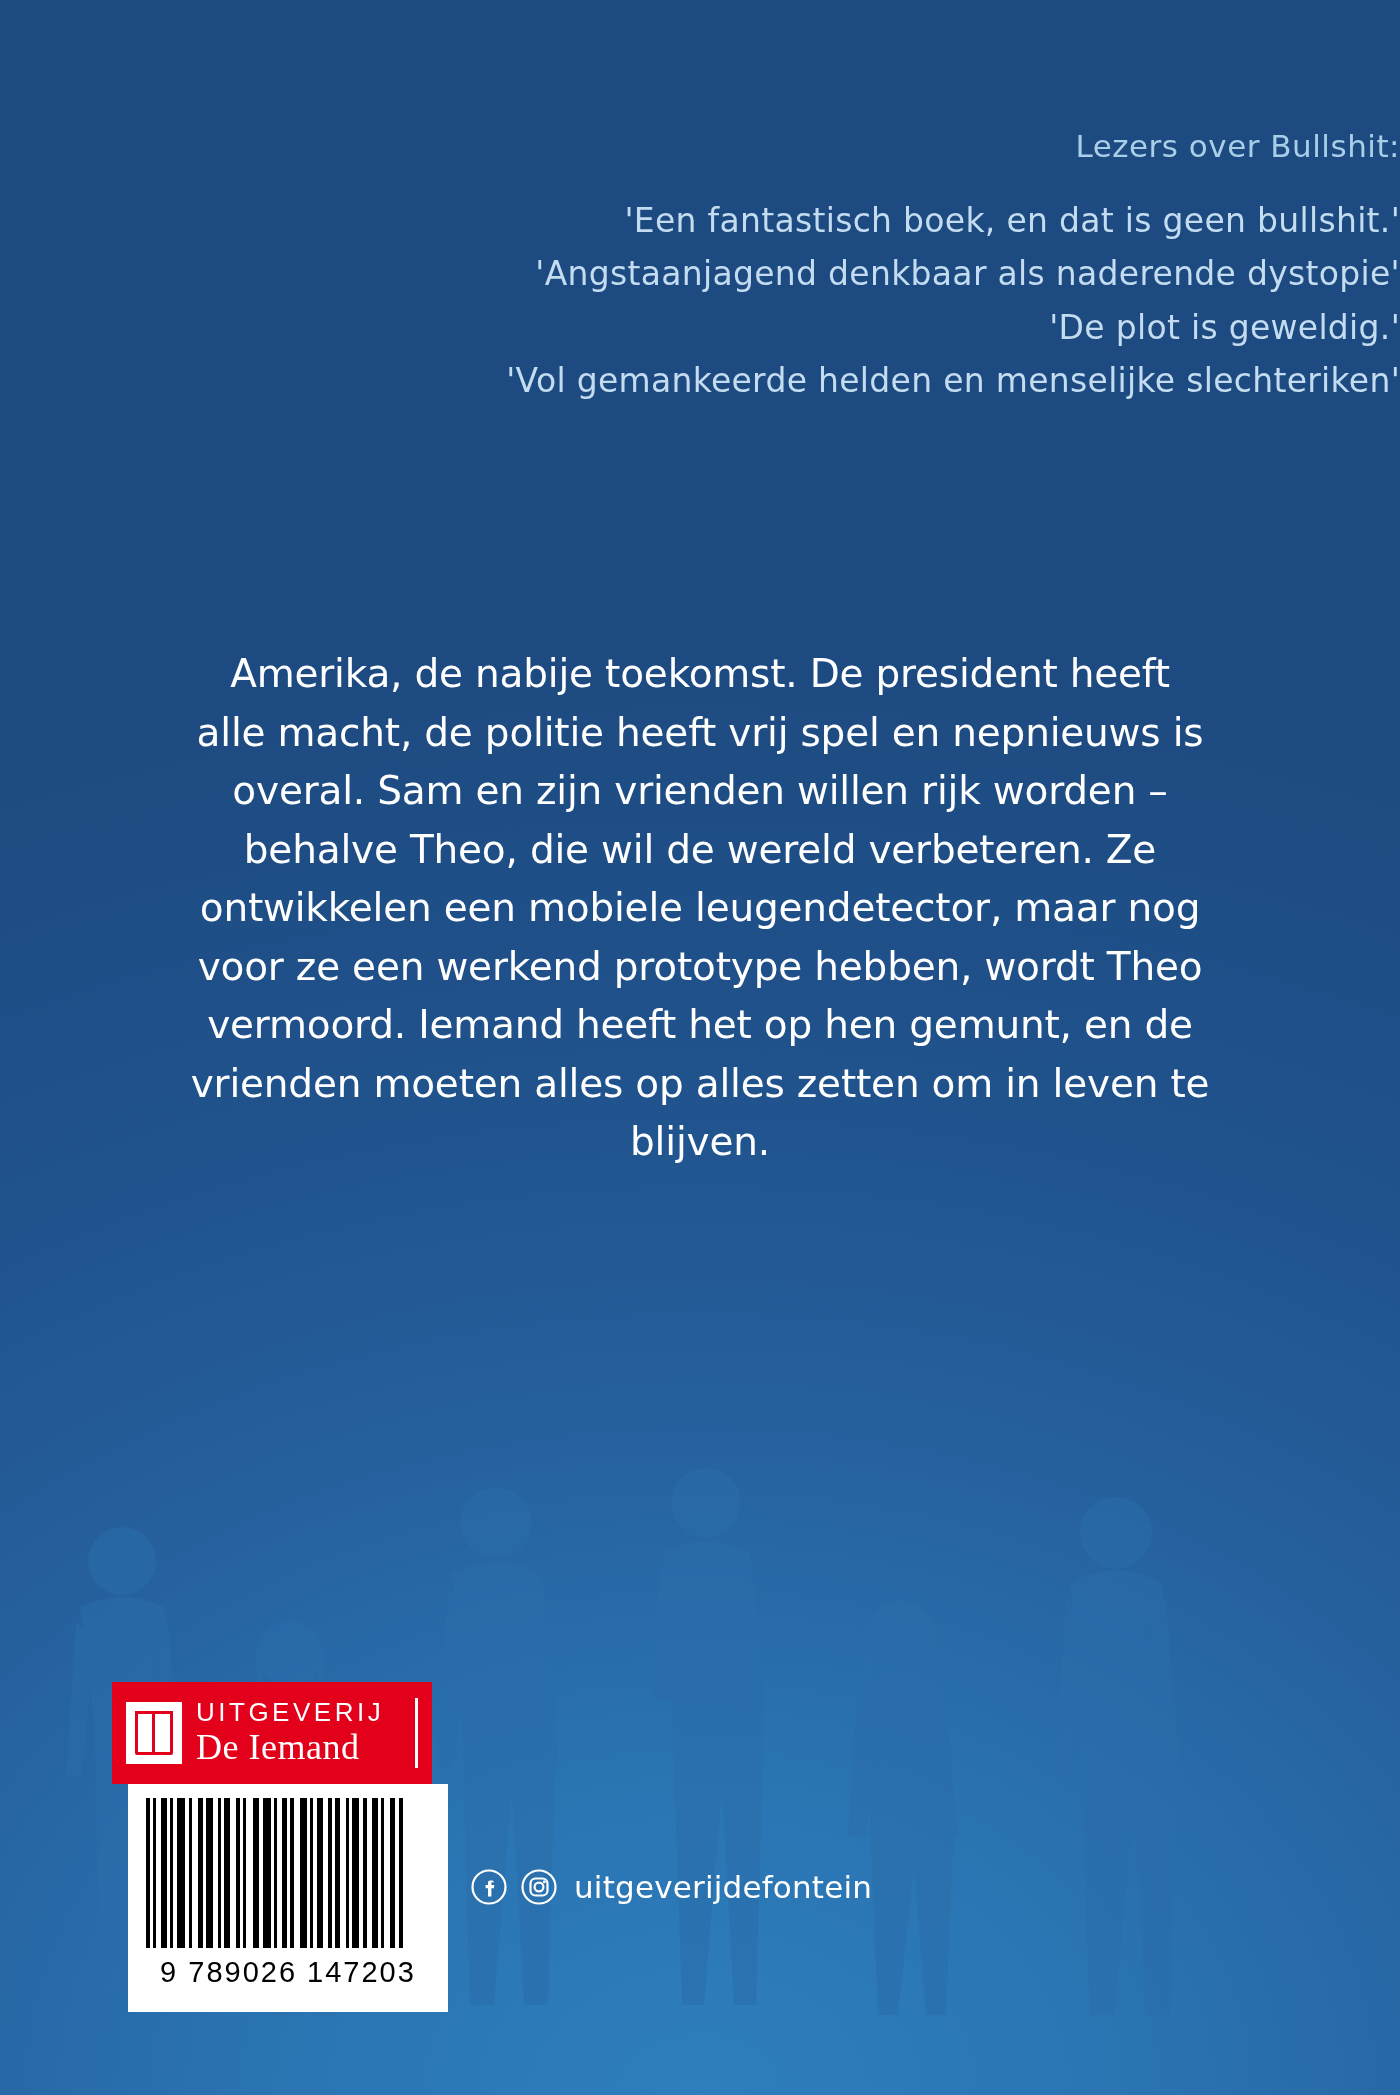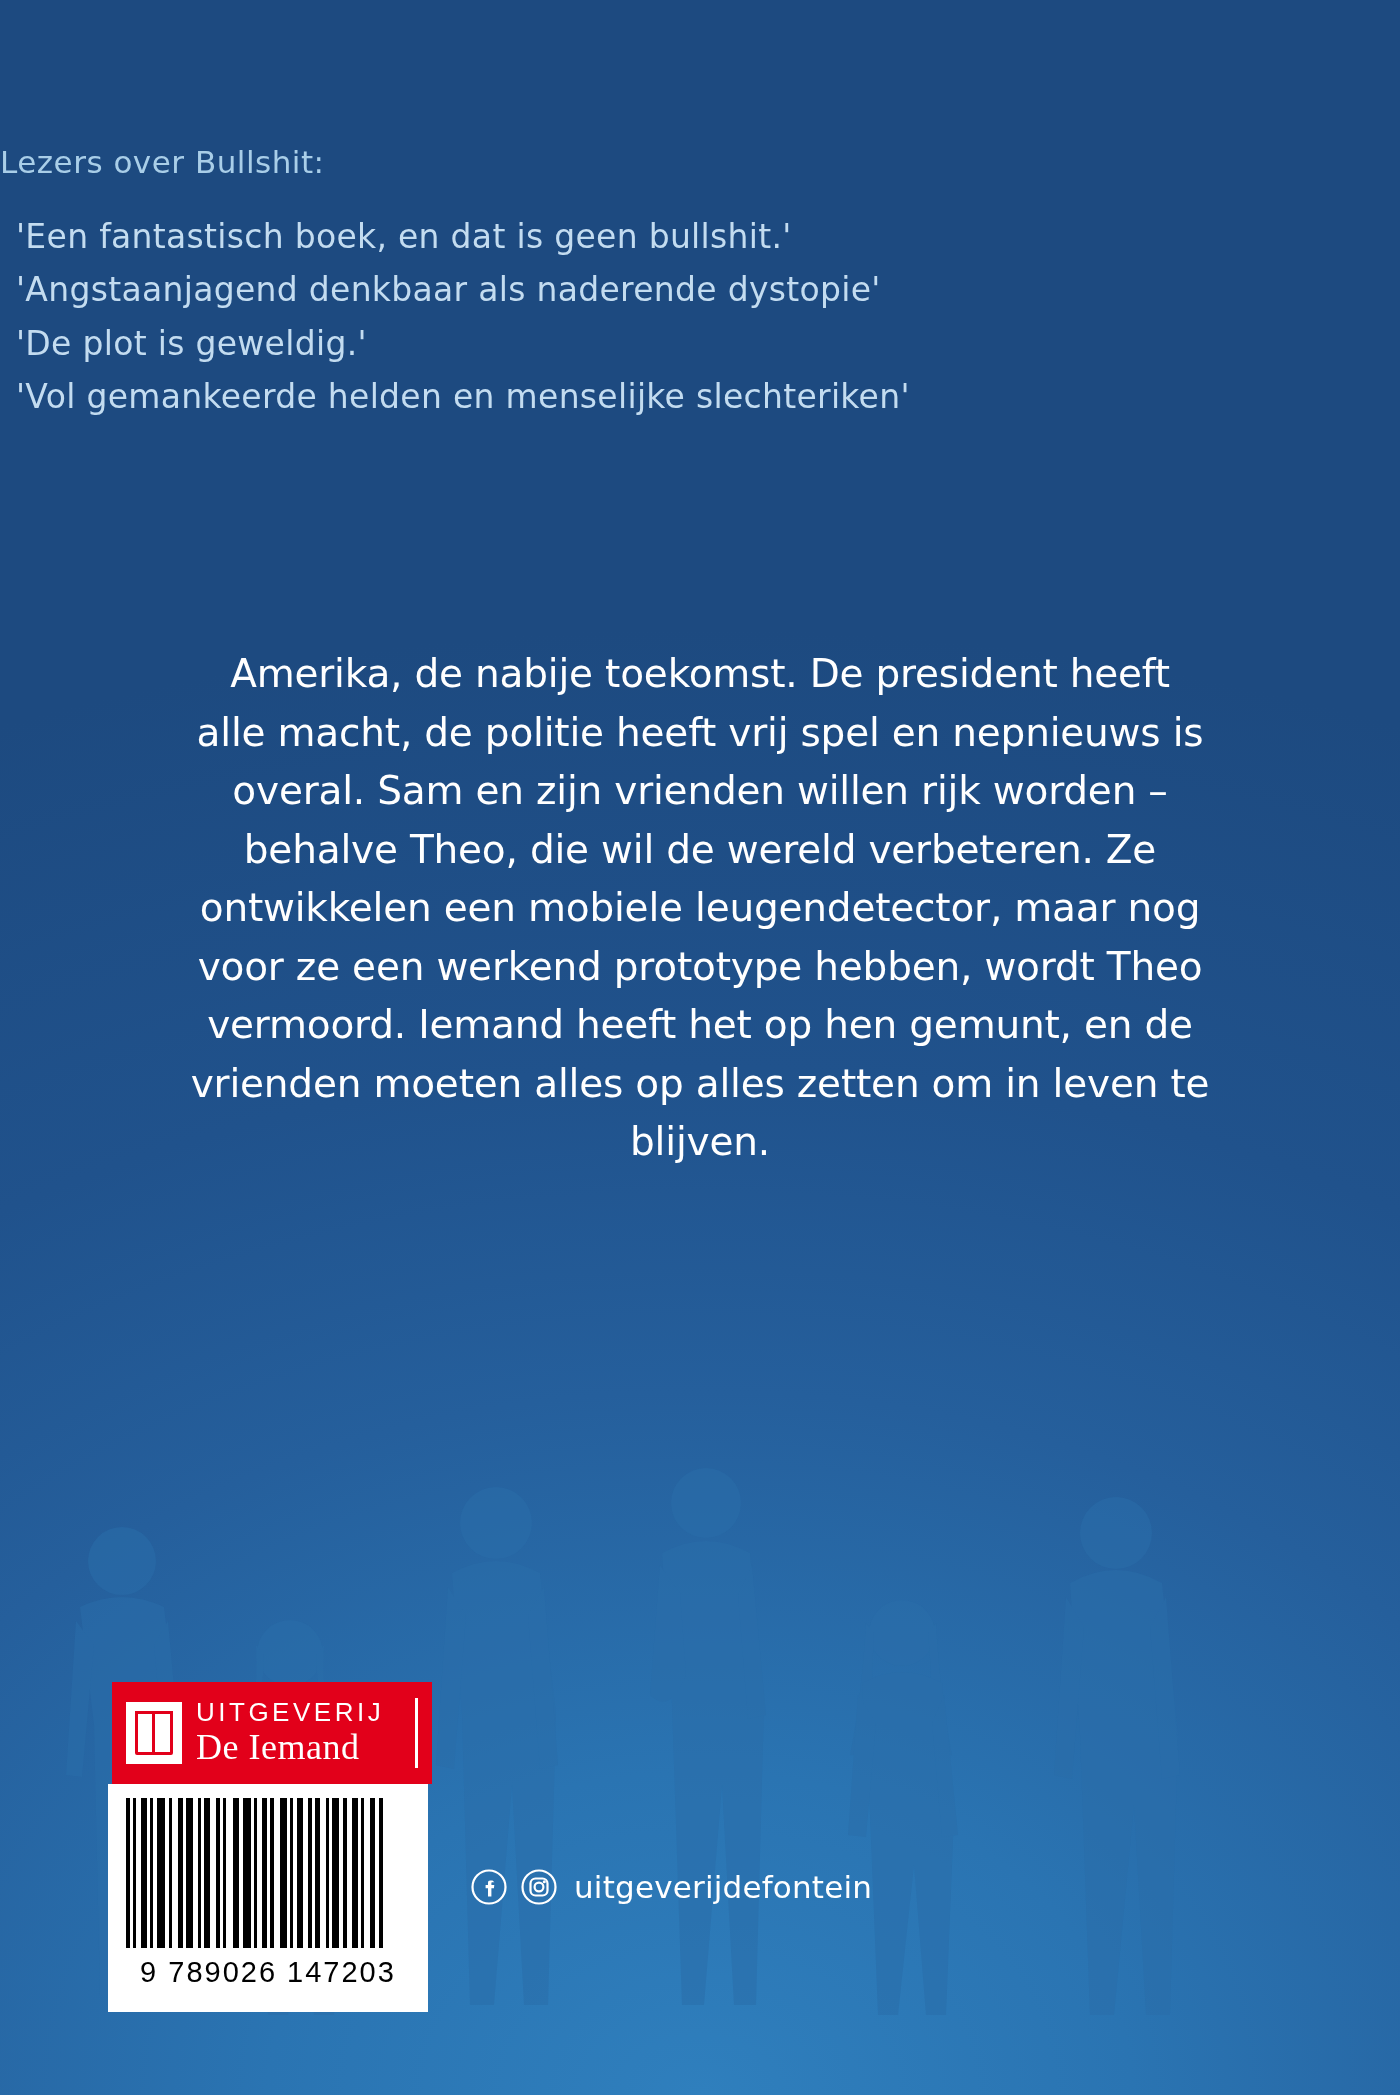--- a/index.html
+++ b/index.html
@@ -31,23 +31,23 @@
     bottom: 0;
     width: 1400px;
     height: 900px;
     opacity: 1;
   }
 
   
   .quotes {
     position: absolute;
     left: 0;
-    top: 144px;
+    top: 128px;
     width: 1400px;
-    text-align: left;
+    text-align: right;
     color: #bcd9ee;
   }
   .quotes-head {
     font-family: "DejaVu Sans", sans-serif;
     font-size: 31px;
     letter-spacing: 0.5px;
     color: #a9cee8;
     margin-bottom: 30px;
   }
   .quote {
@@ -131,21 +131,21 @@
     width: 3px;
     align-self: stretch;
     margin: 16px 0;
     background: #ffffff;
     flex: none;
   }
 
   
   .barcode-box {
     position: absolute;
-    left: 108px;
+    left: 128px;
     top: 1784px;
     width: 320px;
     height: 228px;
     background: #ffffff;
     box-sizing: border-box;
     padding: 14px 18px 6px 18px;
   }
   .barcode-bars {
     height: 150px;
     display: flex;

